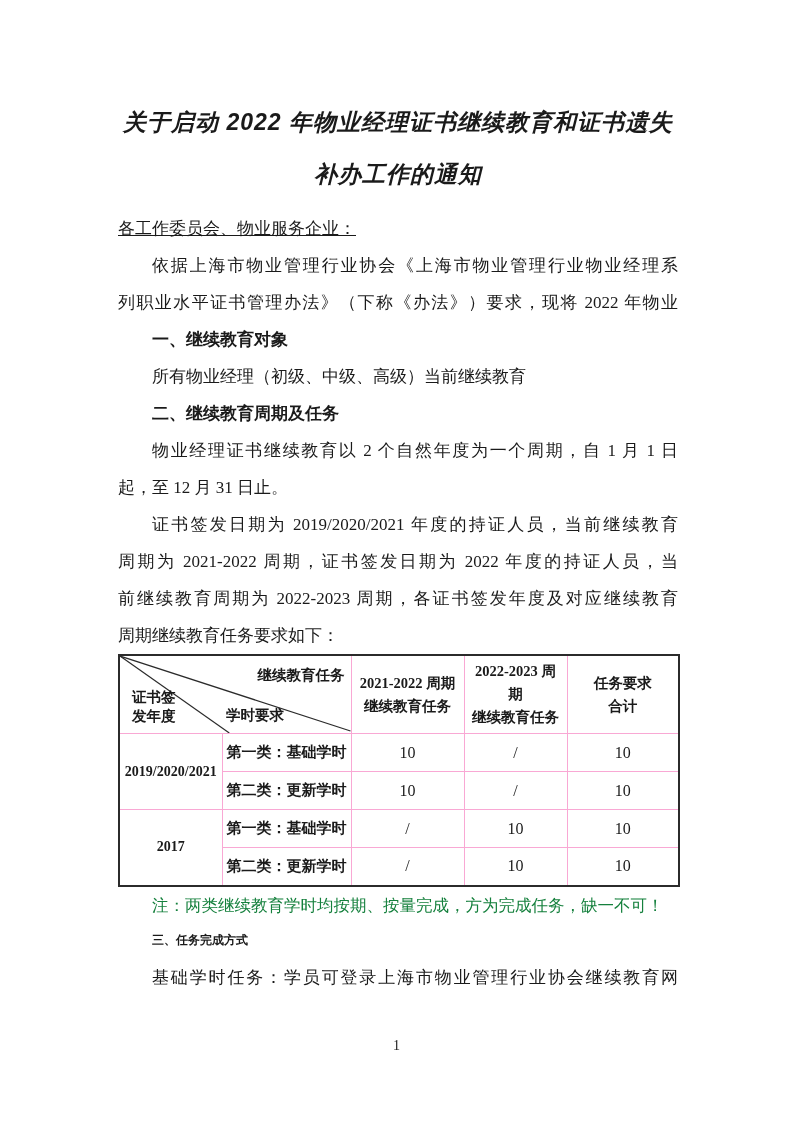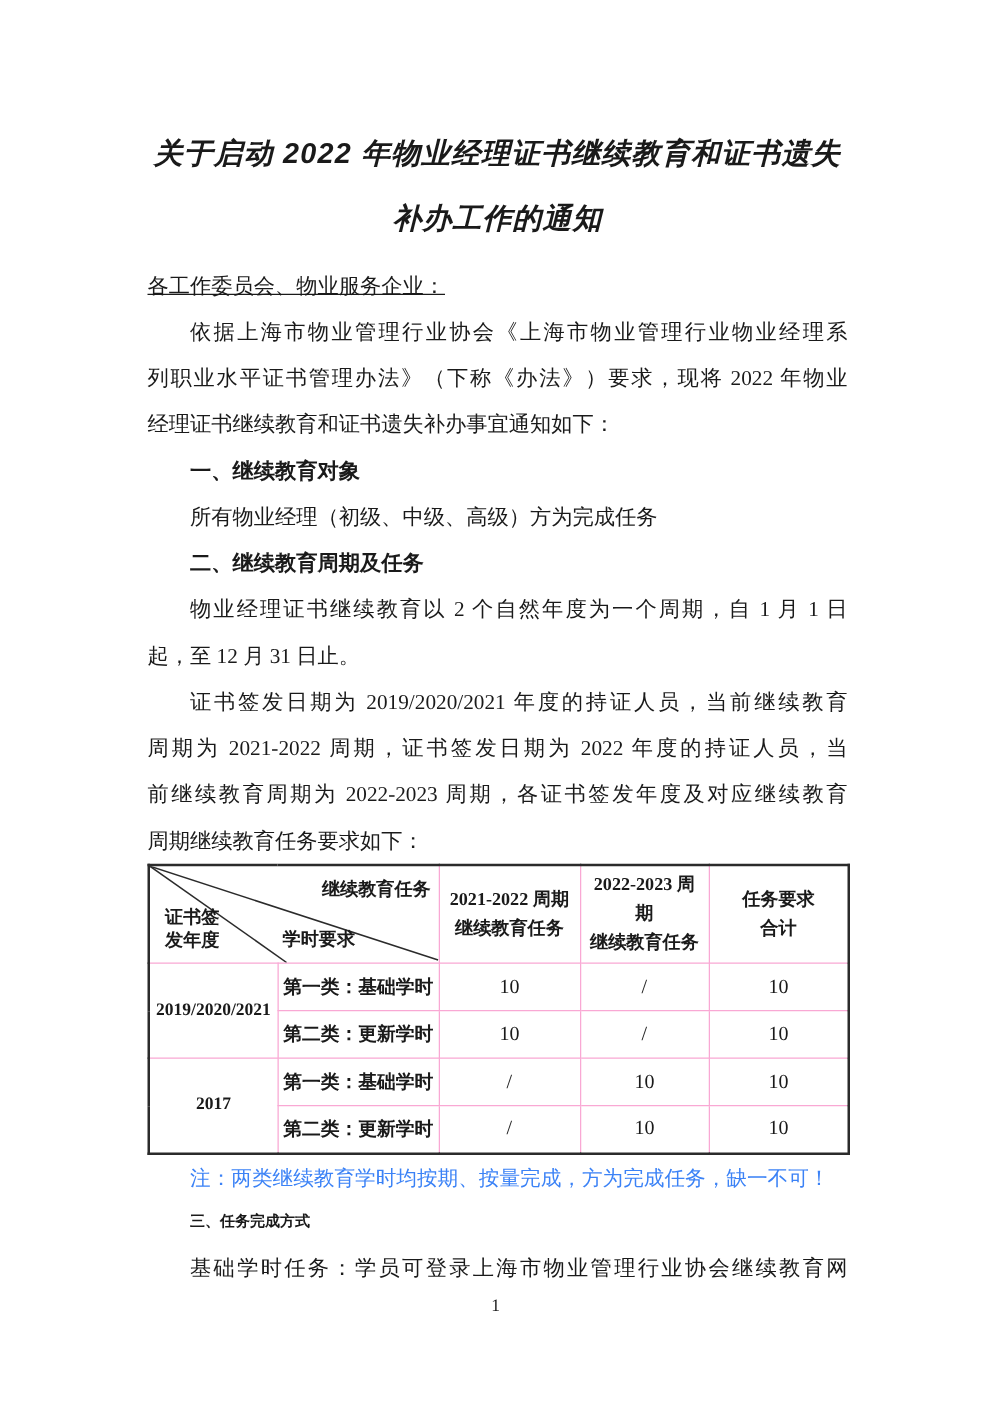--- a/index.html
+++ b/index.html
@@ -78,21 +78,21 @@
   .year-cell { font-weight: bold; font-size: 14px; }
   .cat-cell {
     font-family: "Liberation Sans", "DejaVu Sans", sans-serif;
     font-weight: bold;
     font-size: 15px;
   }
   .val-cell { font-size: 16px; }
   
   .note {
     margin-top: 5px;
-    color: #3b82f6;
+    color: #15803d;
     font-size: 16.5px;
     line-height: 27px;
     text-indent: 34px;
     text-align: left;
     text-align-last: left;
   }
   .heading-after { margin-top: 3px; font-size: 12px; line-height: 37px; }
   .para-after { font-size: 17px; line-height: 37px; }
   .page-number {
     position: absolute;
@@ -113,25 +113,24 @@
       <div>关于启动 2022 年物业经理证书继续教育和证书遗失</div>
       <div>补办工作的通知</div>
     </div>
 
     <div class="body-text">
       <div class="line plain">各工作委员会、物业服务企业：</div>
 
       <div>
         <div class="line indent">依据上海市物业管理行业协会《上海市物业管理行业物业经理系</div>
         <div class="line">列职业水平证书管理办法》（下称《办法》）要求，现将 2022 年物业</div>
-        <div class="line final">经理证书继续教育和证书遗失补办事宜通知如下：</div>
       </div>
 
       <div class="heading">一、继续教育对象</div>
-      <div class="line final indent">所有物业经理（初级、中级、高级）方为完成任务</div>
+      <div class="line final indent">所有物业经理（初级、中级、高级）当前继续教育</div>
 
       <div class="heading">二、继续教育周期及任务</div>
 
       <div>
         <div class="line indent">物业经理证书继续教育以 2 个自然年度为一个周期，自 1 月 1 日</div>
         <div class="line final">起，至 12 月 31 日止。</div>
       </div>
 
       <div>
         <div class="line indent">证书签发日期为 2019/2020/2021 年度的持证人员，当前继续教育</div>

